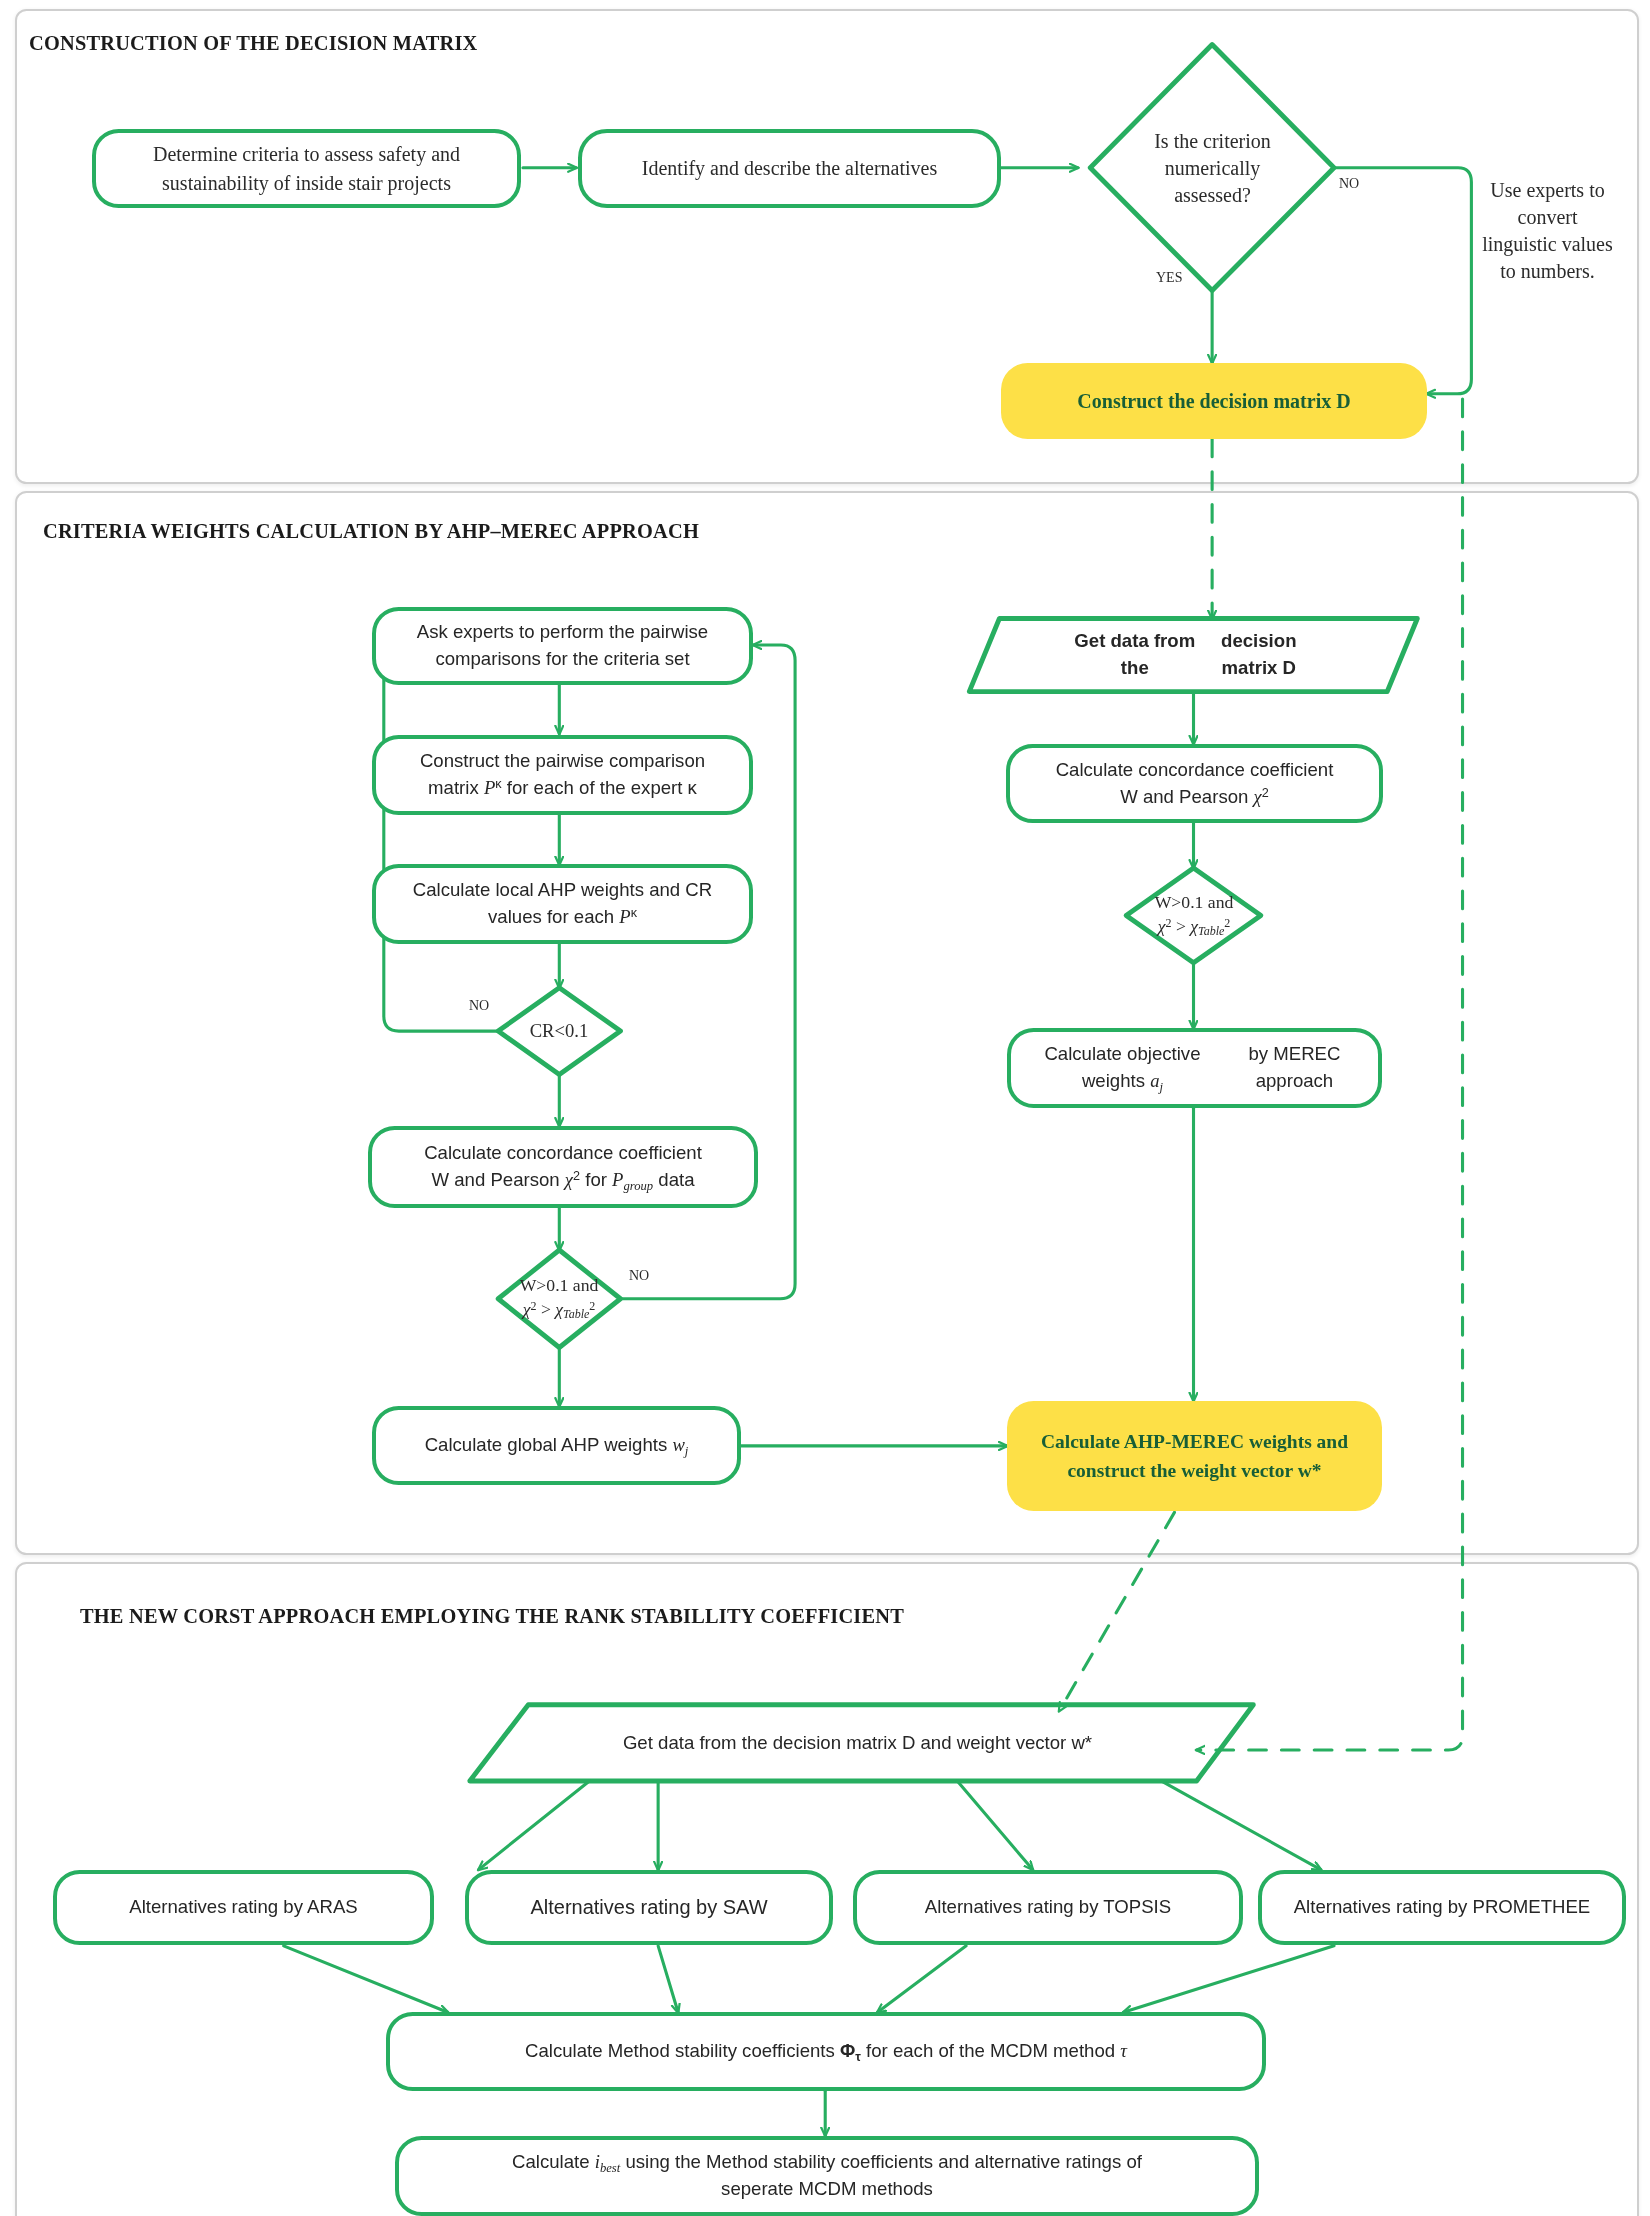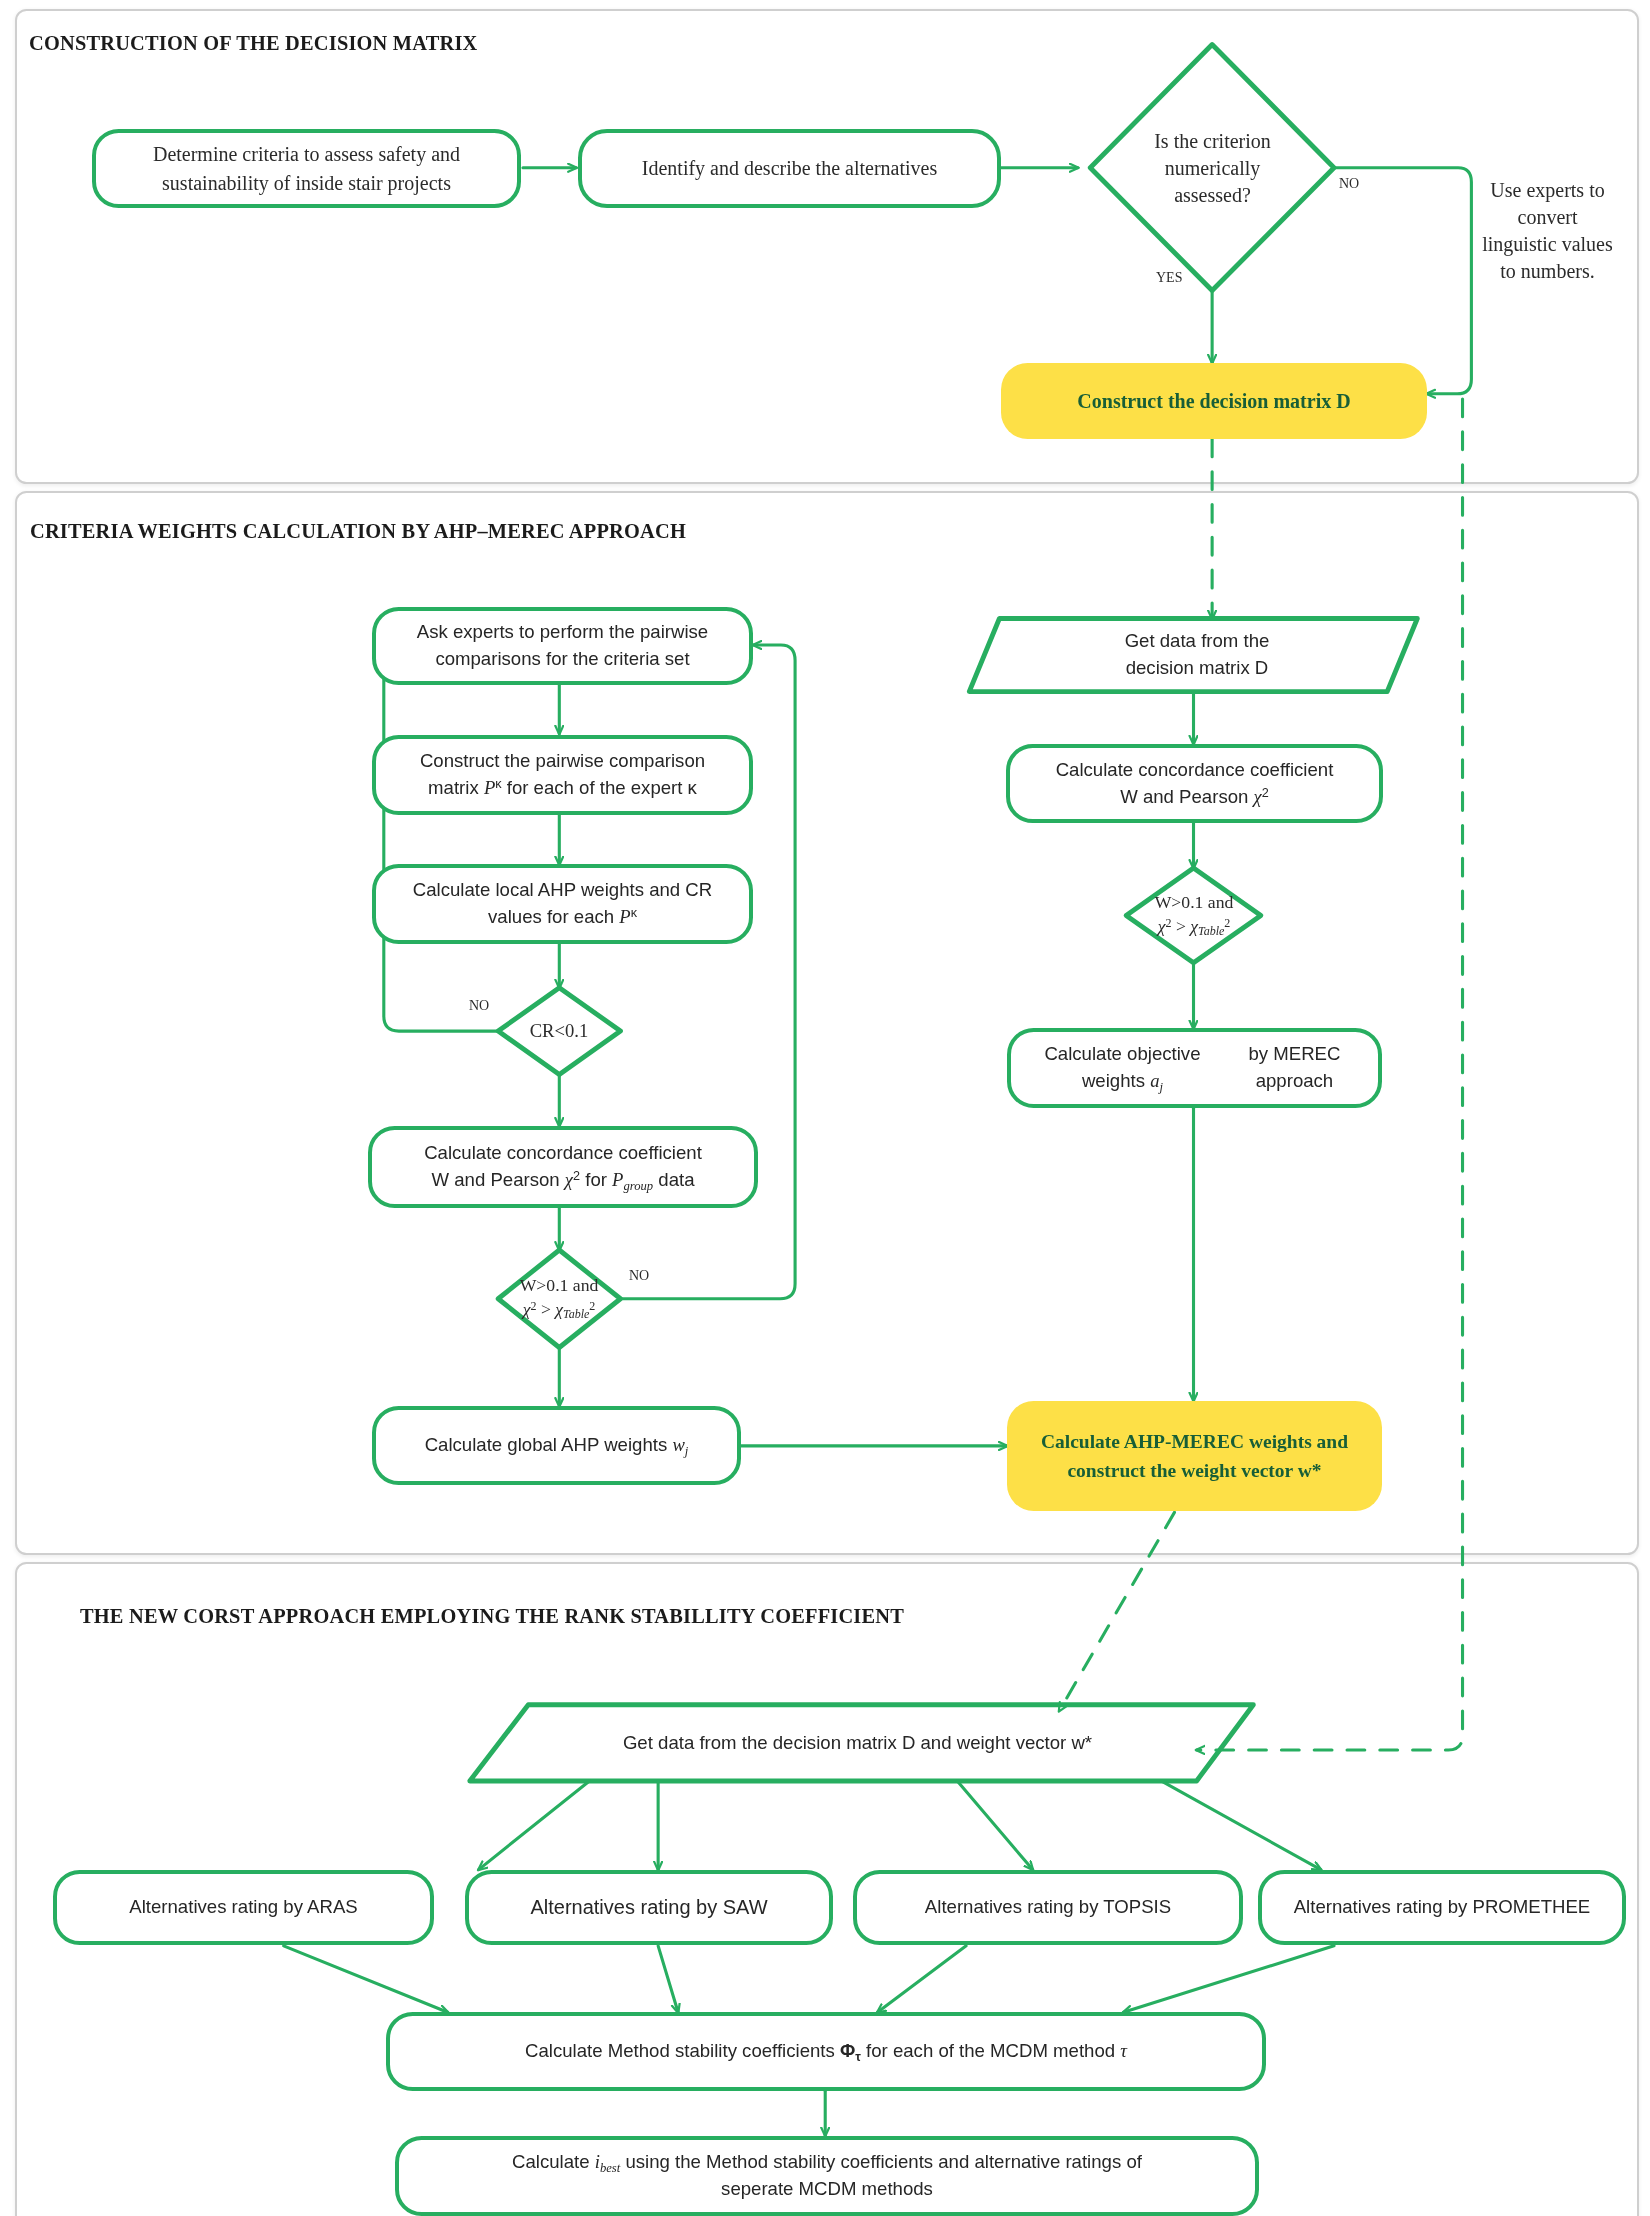--- a/index.html
+++ b/index.html
@@ -34,21 +34,21 @@
 </head>
 <body>
 
 <div id="root">
 
   <div class="panel" style="left:15px;top:8.9px;width:1620px;height:471px;"></div>
   <div class="panel" style="left:15px;top:491px;width:1620px;height:1060px;"></div>
   <div class="panel" style="left:15px;top:1562px;width:1620px;height:819px;"></div>
 
   <div class="sec-title" style="left:29px;top:32px;font-size:20.4px;">CONSTRUCTION OF THE DECISION MATRIX</div>
-  <div class="sec-title" style="left:30px;top:520px;font-size:20.4px;">CRITERIA WEIGHTS CALCULATION BY AHP–MEREC APPROACH</div>
+  <div class="sec-title" style="left:43px;top:520px;font-size:20.4px;">CRITERIA WEIGHTS CALCULATION BY AHP–MEREC APPROACH</div>
   <div class="sec-title" style="left:80px;top:1605px;font-size:20.4px;">THE NEW CORST APPROACH EMPLOYING THE RANK STABILLITY COEFFICIENT</div>
 
   <svg class="wires" viewBox="0 0 3723 5394">
     <defs>
       <marker id="ah" markerWidth="16" markerHeight="16" refX="11" refY="6" orient="auto" markerUnits="userSpaceOnUse">
         <path d="M1,1 L12,6 L1,11" fill="none" stroke="#27ae60" stroke-width="2.6" stroke-linecap="round" stroke-linejoin="round"></path>
       </marker>
       <marker id="ahb" markerWidth="30" markerHeight="30" refX="20" refY="11" orient="auto" markerUnits="userSpaceOnUse">
         <path d="M2,2 L22,11 L2,20" fill="none" stroke="#27ae60" stroke-width="5" stroke-linecap="round" stroke-linejoin="round"></path>
       </marker>
@@ -159,21 +159,21 @@
   <div class="diamond-text" style="left:497px;top:1273px;width:124px;height:51px;font-size:17.7px;flex-direction:column;">
     <span>W&gt;0.1 and</span>
     <span><i>χ</i><sup>2</sup> &gt; <i>χ<sub>Table</sub></i><sup>2</sup></span>
   </div>
   <div class="lbl" style="left:629px;top:1268px;font-size:14px;">NO</div>
 
   <div class="node rbox" style="left:372px;top:1406px;width:369px;height:79px;font-size:18.6px;">
     <span>Calculate global AHP weights&nbsp;<i>w<sub>j</sub></i></span>
   </div>
 
-  <div class="para-text" style="left:1073px;top:622px;width:248px;height:66px;font-size:18.6px;flex-direction:column;">
+  <div class="para-text" style="left:1073px;top:622px;width:248px;height:66px;font-size:18.6px;flex-direction:row;font-weight:bold;">
     <span>Get data from the</span>
     <span>decision matrix D</span>
   </div>
 
   <div class="node rbox" style="left:1006px;top:744px;width:377px;height:79px;font-size:18.6px;flex-direction:column;">
     <span>Calculate concordance coefficient</span>
     <span>W and Pearson&nbsp;<i>χ</i><sup>2</sup></span>
   </div>
 
   <div class="diamond-text" style="left:1132px;top:890px;width:124px;height:51px;font-size:17.7px;flex-direction:column;">

